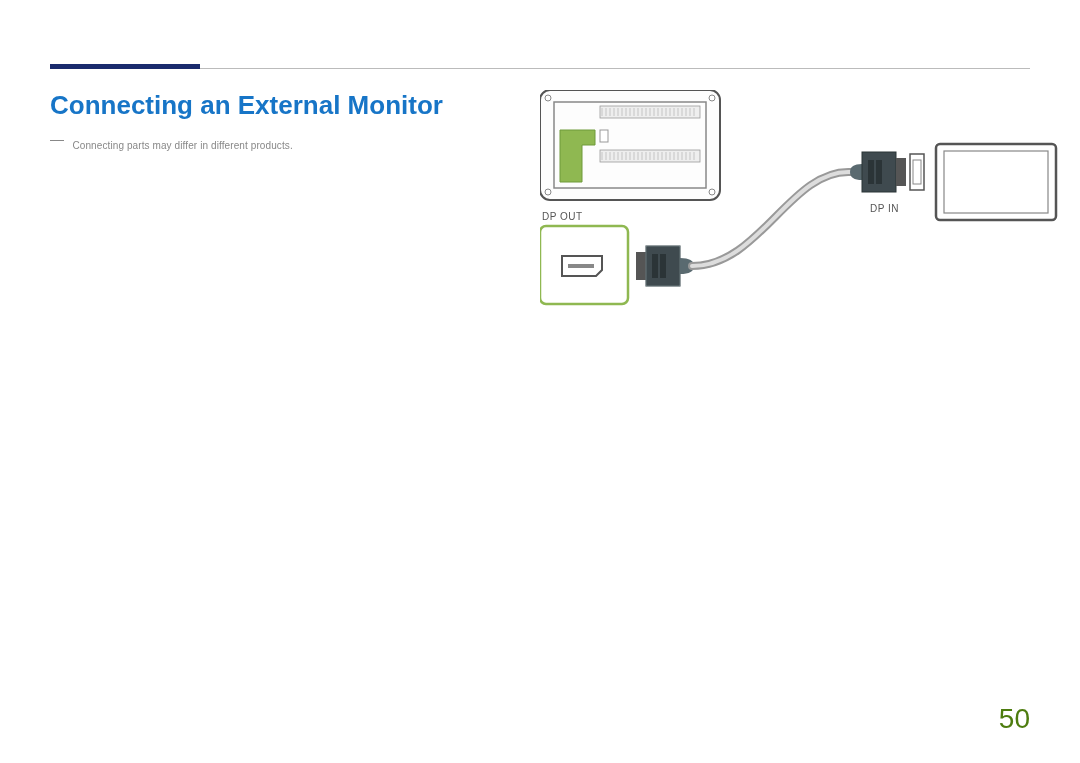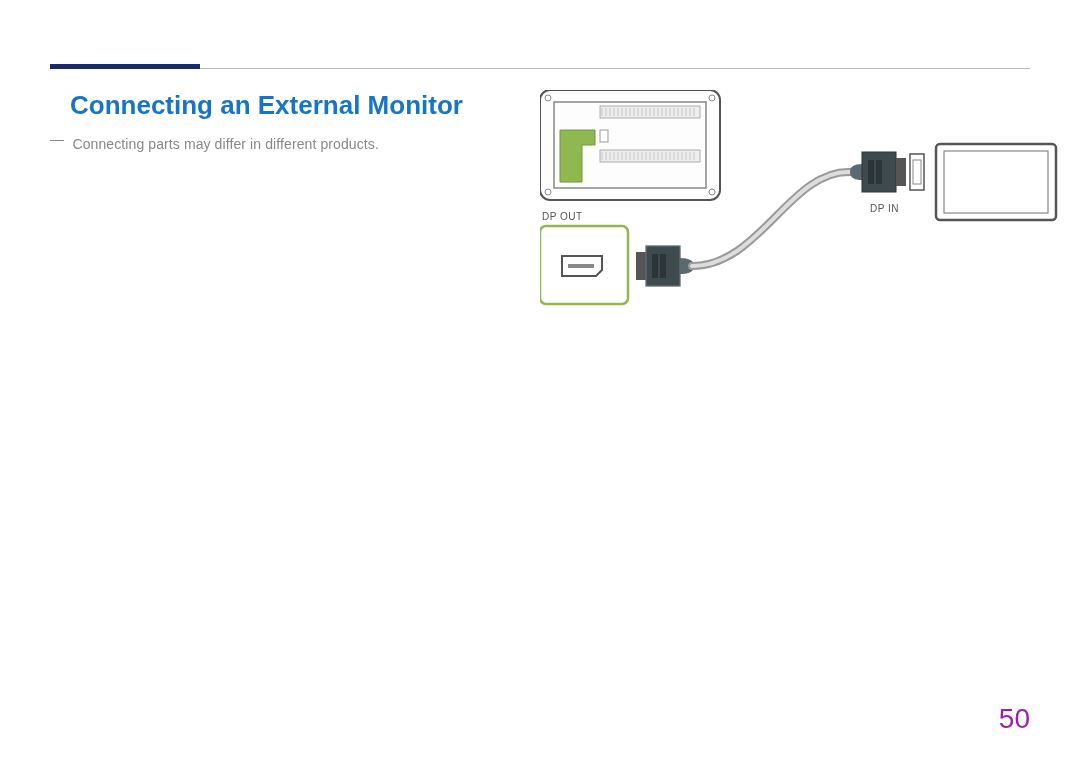--- a/index.html
+++ b/index.html
@@ -1,26 +1,26 @@
 <!DOCTYPE html>
 <html><head>
 <meta charset="utf-8">
 <style>
   * { box-sizing: border-box; margin: 0; padding: 0; }
   html, body { width: 1080px; height: 763px; background: #fff; font-family: "Segoe UI", Arial, sans-serif; }
   .page { position: relative; width: 1080px; height: 763px; padding: 60px 50px 30px 50px; }
   .header-rule { position: absolute; top: 68px; left: 50px; right: 50px; height: 1px; background: #bbb; }
   .header-accent { position: absolute; top: 64px; left: 50px; width: 150px; height: 5px; background: #1a2b6d; }
-  .title { color: #1775c7; font-size: 26px; font-weight: 600; margin-top: 30px; margin-left: 20px; }
+  .title { color: #1775c7; font-size: 26px; font-weight: 600; margin-top: 30px; }
   .note-row { margin-top: 14px; }
   .note-dash { display:inline-block; width:14px; height:6px; border-top:1px solid #888; vertical-align: middle; margin-right:4px; position:relative; top:-2px;}
-  .note { color: #888; font-size: 14px; letter-spacing: 0.1px; }
+  .note { color: #888; font-size: 10px; letter-spacing: 0.1px; }
   .diagram { position: absolute; top: 90px; left: 540px; width: 520px; height: 230px; }
   .label { font-size: 10px; letter-spacing: 0.5px; fill: #555; font-family: Arial, sans-serif; }
-  .page-num { position: absolute; right: 50px; bottom: 28px; font-size: 28px; color: #a21caf; font-weight: 300; }
+  .page-num { position: absolute; right: 50px; bottom: 28px; font-size: 28px; color: #4d7c0f; font-weight: 300; }
 </style>
 </head>
 <body>
 
 <div class="page">
   <div class="header-rule"></div>
   <div class="header-accent"></div>
 
   <h1 class="title">Connecting an External Monitor</h1>
 

